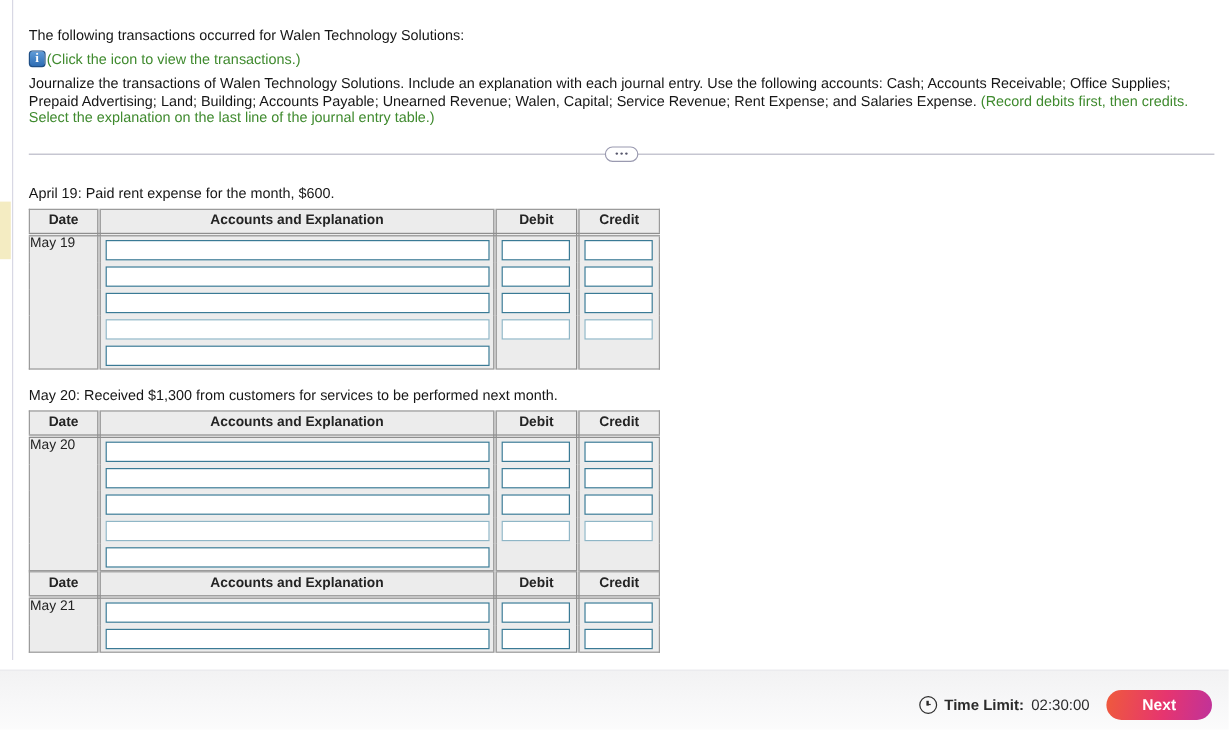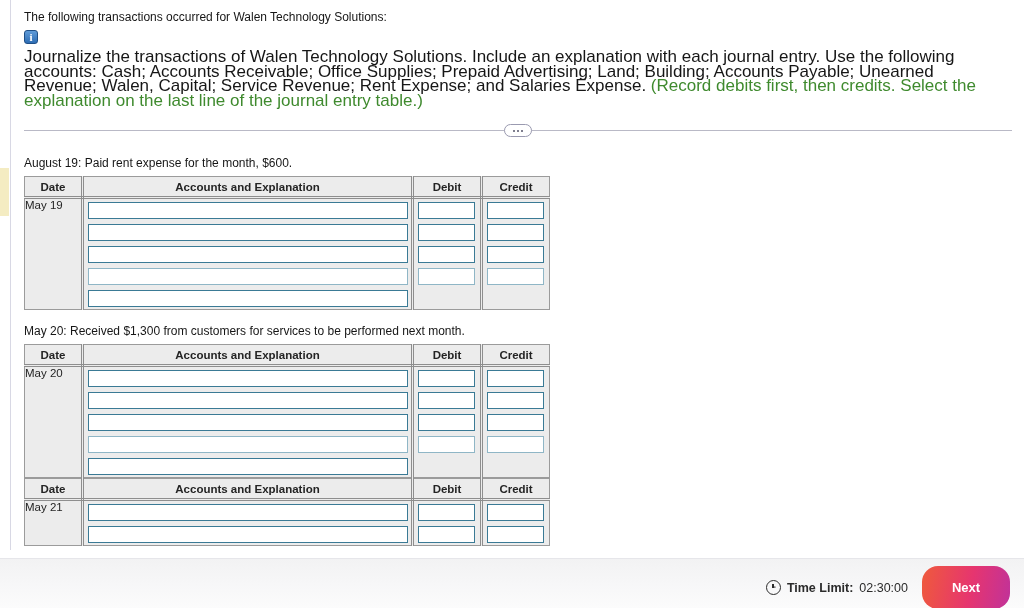--- a/index.html
+++ b/index.html
@@ -33,21 +33,21 @@
     top: 168px;
     width: 9px;
     height: 48px;
     background: #f4ecc2;
   }
 
   
   .content {
     position: absolute;
     left: 12px;
-    top: 0;
+    top: 12px;
     width: 1012px;
     height: 550px;
     overflow: hidden;
     background: #ffffff;
   }
   .inner {
     padding: 6px 8px 0 12px;
   }
 
   
@@ -80,21 +80,21 @@
     flex: 0 0 auto;
     cursor: pointer;
   }
   .icon-caption {
     color: #3f8a2e;
     font-size: 12px;
     margin-left: 1px;
   }
   .instructions {
     margin-top: 6px;
-    font-size: 17px;
+    font-size: 12px;
     line-height: 14.5px;
     color: #161616;
     max-width: 984px;
   }
   .green { color: #3f8a2e; }
 
   
   .divider-wrap {
     position: relative;
     height: 22px;
@@ -243,21 +243,21 @@
   .clock-icon::after {
     width: 1.2px; height: 3.2px;
     left: 5.5px; top: 6.2px;
     transform: rotate(-90deg);
     transform-origin: top center;
   }
   .timer-label { font-weight: bold; }
   .timer-value { font-weight: normal; color: #2b2b2b; text-align: center; }
   .next-btn {
     min-width: 88px;
-    height: 43px;
+    height: 25px;
     border: none;
     border-radius: 16px;
     background: linear-gradient(100deg, #ef5a3c 0%, #e6356f 55%, #c0329a 100%);
     color: #ffffff;
     font-family: "Liberation Sans", sans-serif;
     font-size: 13px;
     font-weight: bold;
     cursor: pointer;
     padding: 0 22px;
   }
@@ -269,38 +269,39 @@
   <div class="left-marker"></div>
 </div>
 
 <div class="content">
   <div class="inner">
 
     <div class="intro-line">The following transactions occurred for Walen Technology Solutions:</div>
 
     <div class="icon-line">
       <span class="info-icon">i</span>
+      <span class="icon-caption">(Click the icon to view the transactions.)</span>
     </div>
 
     <div class="instructions">
       <span>Journalize the transactions of Walen Technology Solutions. Include an explanation with each journal entry. Use the following accounts: Cash; Accounts Receivable; Office Supplies; Prepaid Advertising; Land; Building; Accounts Payable; Unearned Revenue; Walen, Capital; Service Revenue; Rent Expense; and Salaries Expense.</span>
       <span class="green">(Record debits first, then credits. Select the explanation on the last line of the journal entry table.)</span>
     </div>
 
     <div class="divider-wrap">
       <div class="divider-line"></div>
       <div class="divider-pill">
         <i></i>
         <i></i>
         <i></i>
       </div>
     </div>
 
     <div id="entries-host">
-        <div class="txn-caption"><span>August 19: Paid rent expense for the month, $600.</span></div>
+        <div class="txn-caption"><span>April 19: Paid rent expense for the month, $600.</span></div>
         <table class="journal">
           <colgroup>
             <col class="col-date">
             <col class="col-acct">
             <col class="col-debit">
             <col class="col-credit">
           </colgroup>
           <thead>
             <tr>
               <th>Date</th>

